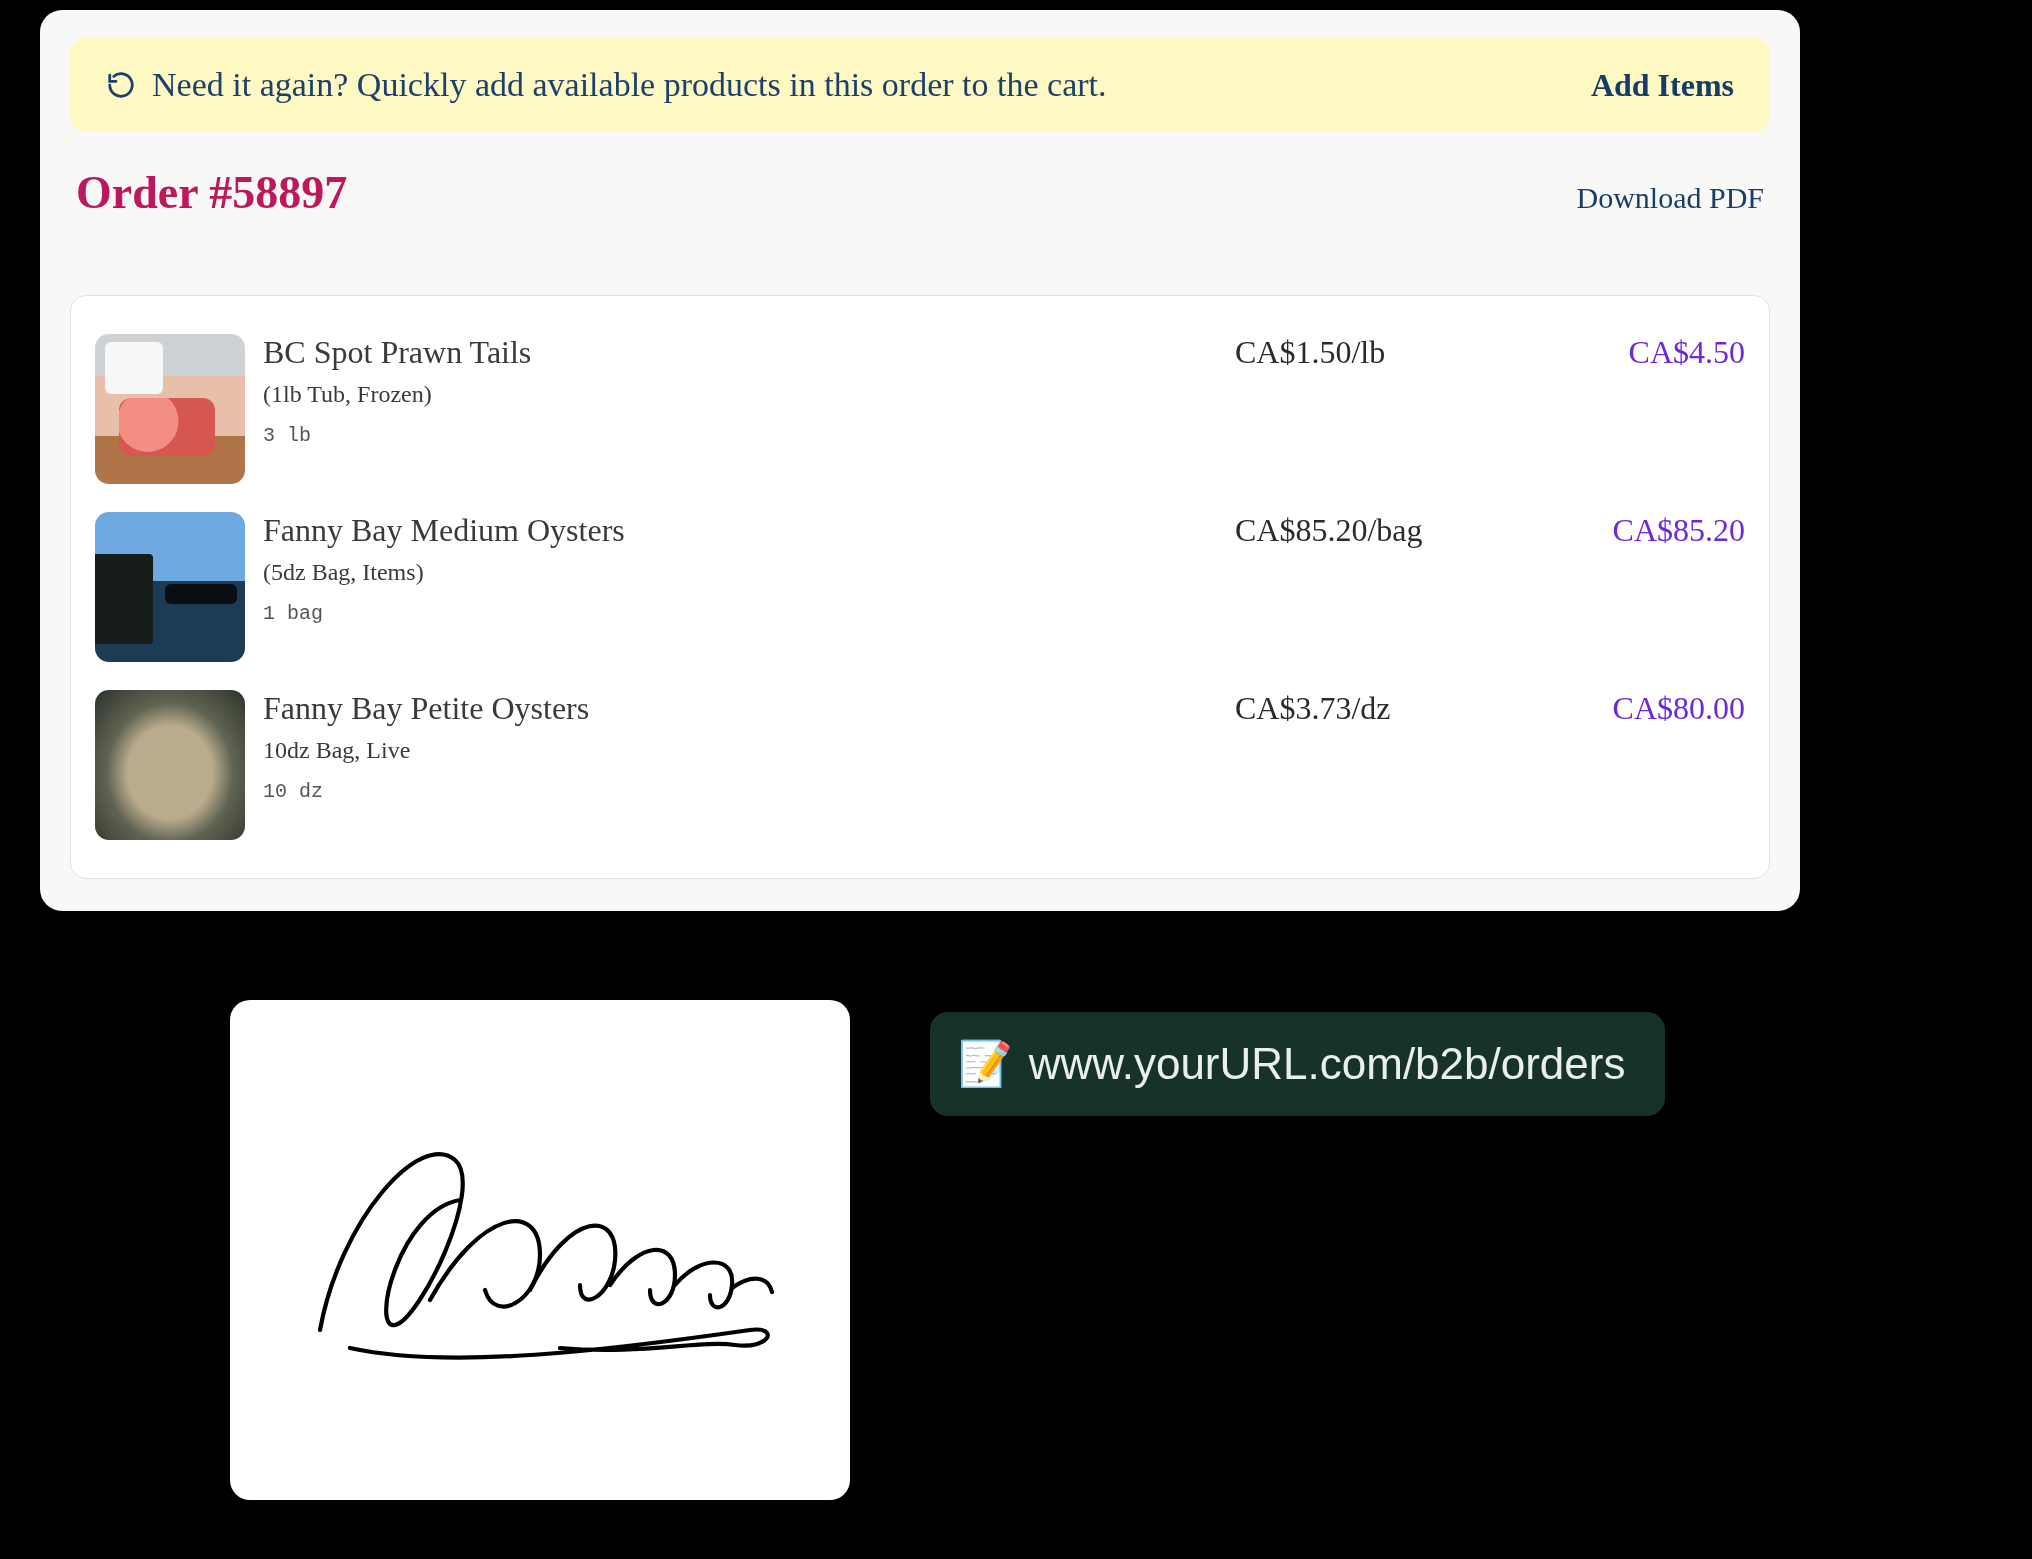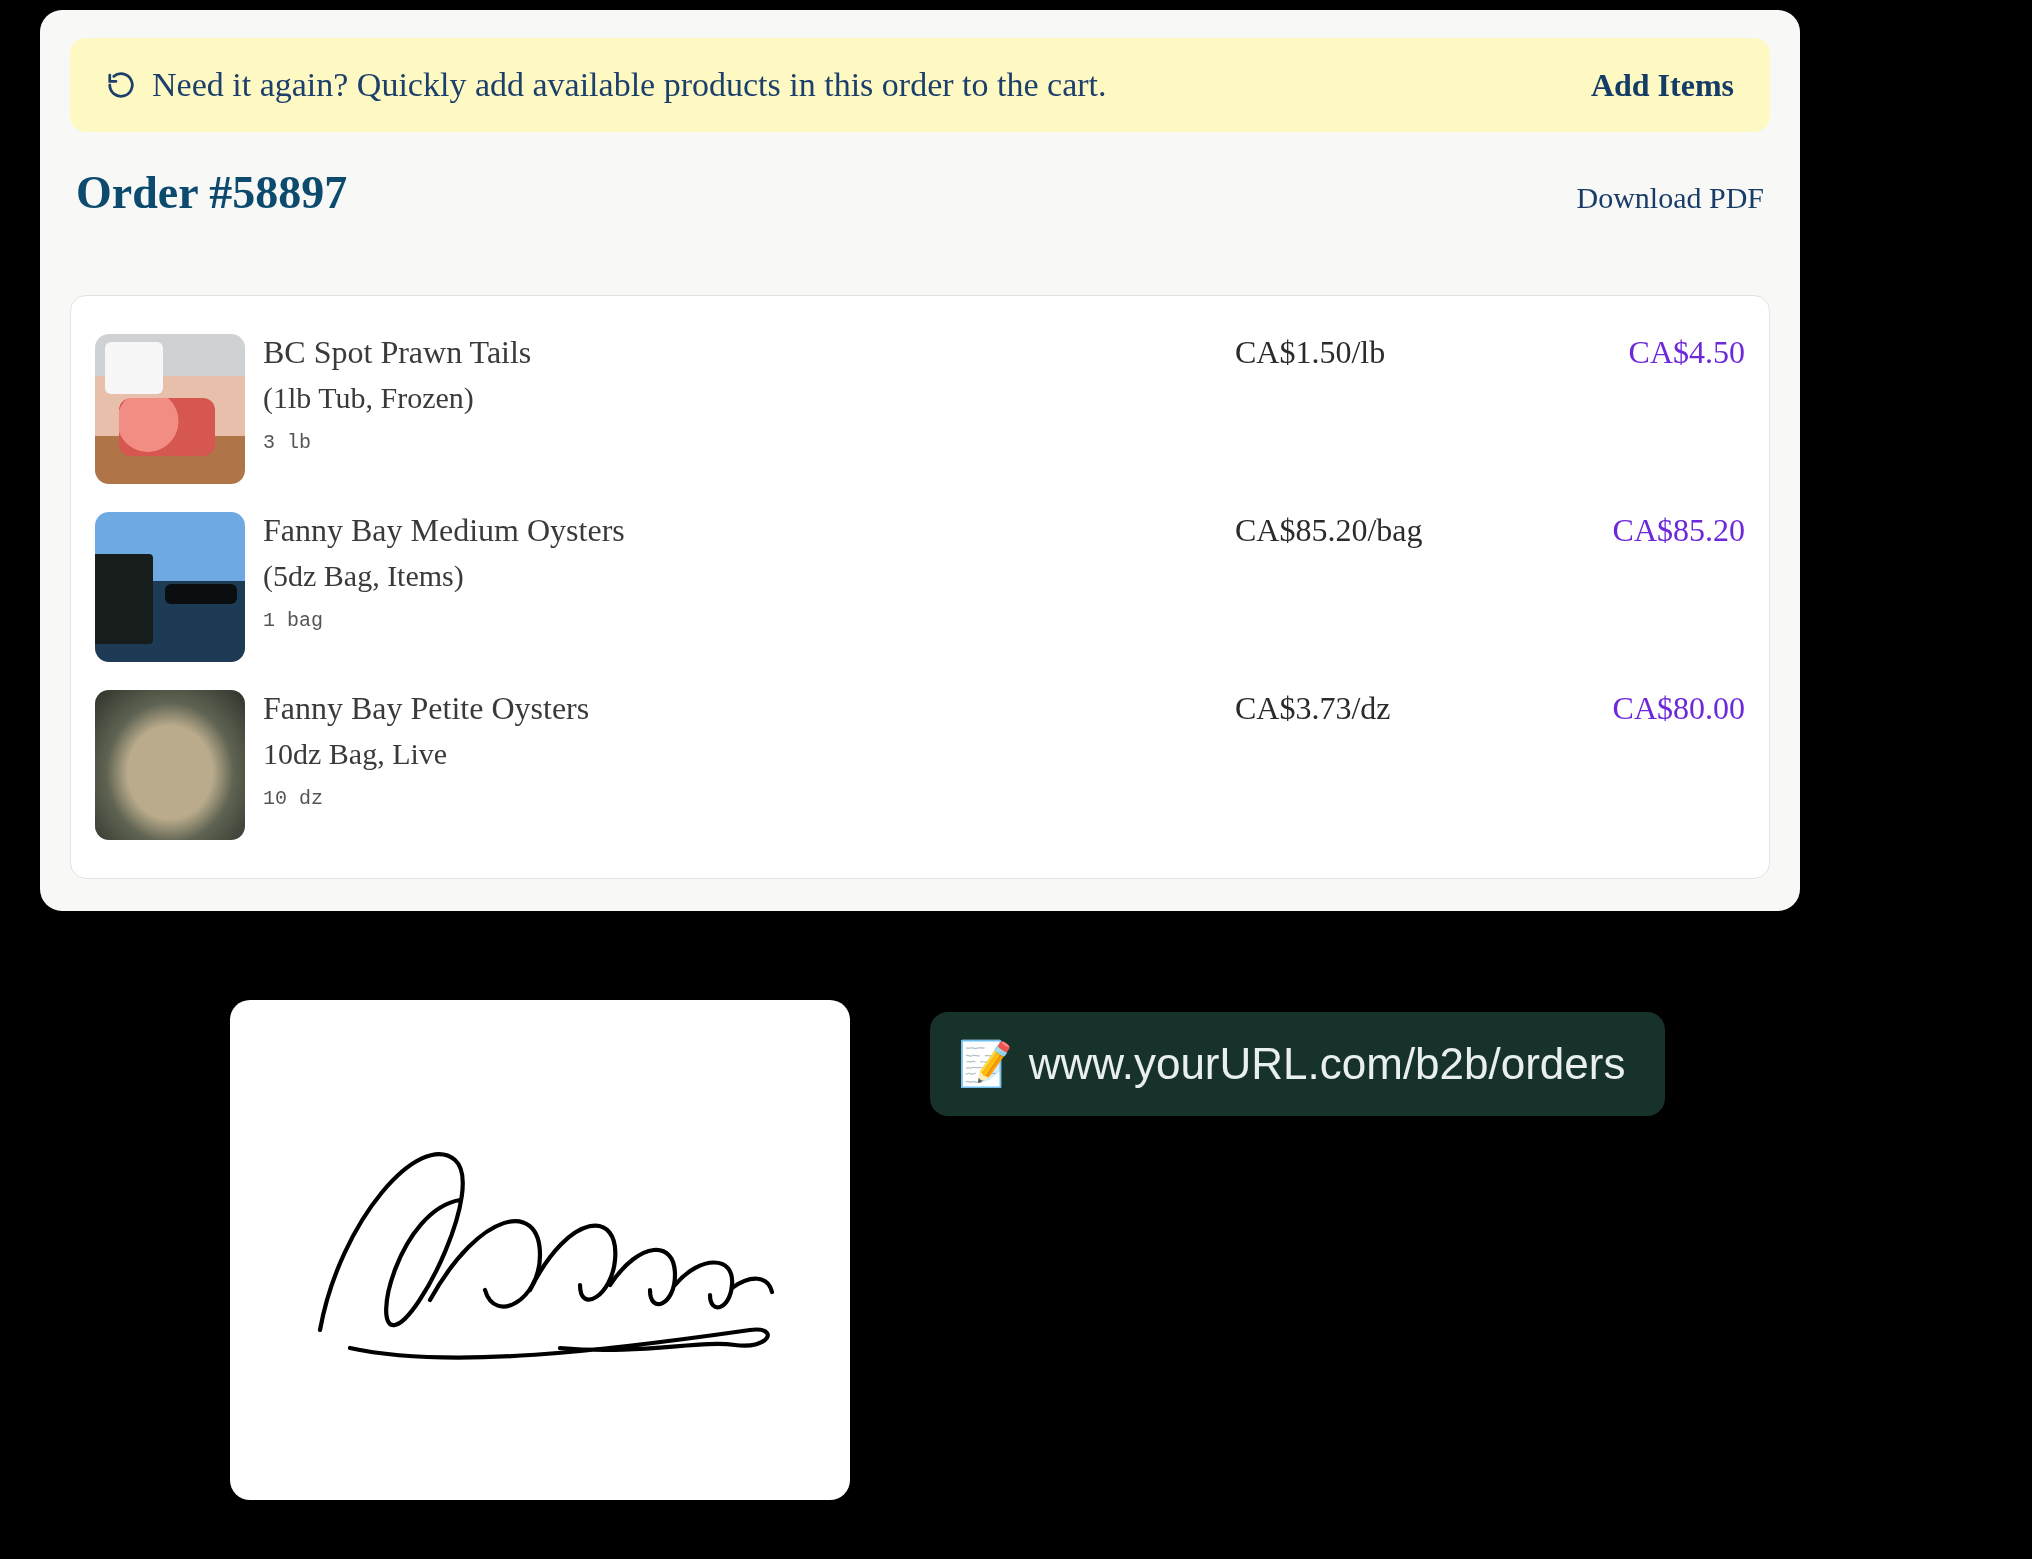--- a/index.html
+++ b/index.html
@@ -28,37 +28,37 @@
     display: flex;
     align-items: center;
     padding: 28px 36px;
     margin-bottom: 34px;
   }
   .banner-left { display: flex; align-items: center; gap: 16px; flex: 1; }
   .banner-icon svg { width: 30px; height: 30px; display:block; }
   .banner-text { font-size: 34px; color: #1c3f6b; }
   .banner-action { font-size: 32px; color: #153c66; font-weight: 600; cursor: pointer; }
   .title-row { display: flex; align-items: baseline; justify-content: space-between; padding: 0 6px 28px 6px; }
-  .order-title { font-size: 46px; color: #0c4a6e; }
+  .order-title { font-size: 46px; color: #be185d; }
   .download-link { font-size: 30px; color: #1a3d68; cursor: pointer; text-decoration: none; }
   .table {
     background: #fff;
     border: 1.5px solid #e3e3de;
     border-radius: 16px;
     padding: 24px 24px;
     margin-top: 48px;
   }
   .row { display:flex; align-items:flex-start; padding: 14px 0; }
   .thumb {
     width: 150px; height: 150px; border-radius: 14px; flex: 0 0 auto;
     margin-right: 18px;
   }
   .info { flex: 1; font-size: 32px; color: #3a3a3a; }
   .p-name { font-size: 32px; margin-bottom: 10px; }
-  .p-pack { font-size: 30px; margin-bottom: 16px; }
+  .p-pack { font-size: 24px; margin-bottom: 16px; }
   .p-qty  { font-size: 20px; color: #555; font-family: Liberation Mono, monospace; }
   .unit-col { width: 280px; font-size: 32px; color: #2b2b2b; }
   .line-col { width: 230px; text-align: right; font-size: 32px; color: #6d28d9; }
 
   
   .thumb-prawn { background:
     linear-gradient(180deg,#cfd2d4 0 28%, #e8bfab 28% 68%, #b07449 68% 100%);
     position:relative; overflow:hidden;
   }
   .thumb-prawn::before{content:"";position:absolute;left:10px;top:8px;width:58px;height:52px;background:#f7f7f8;border-radius:6px;}

